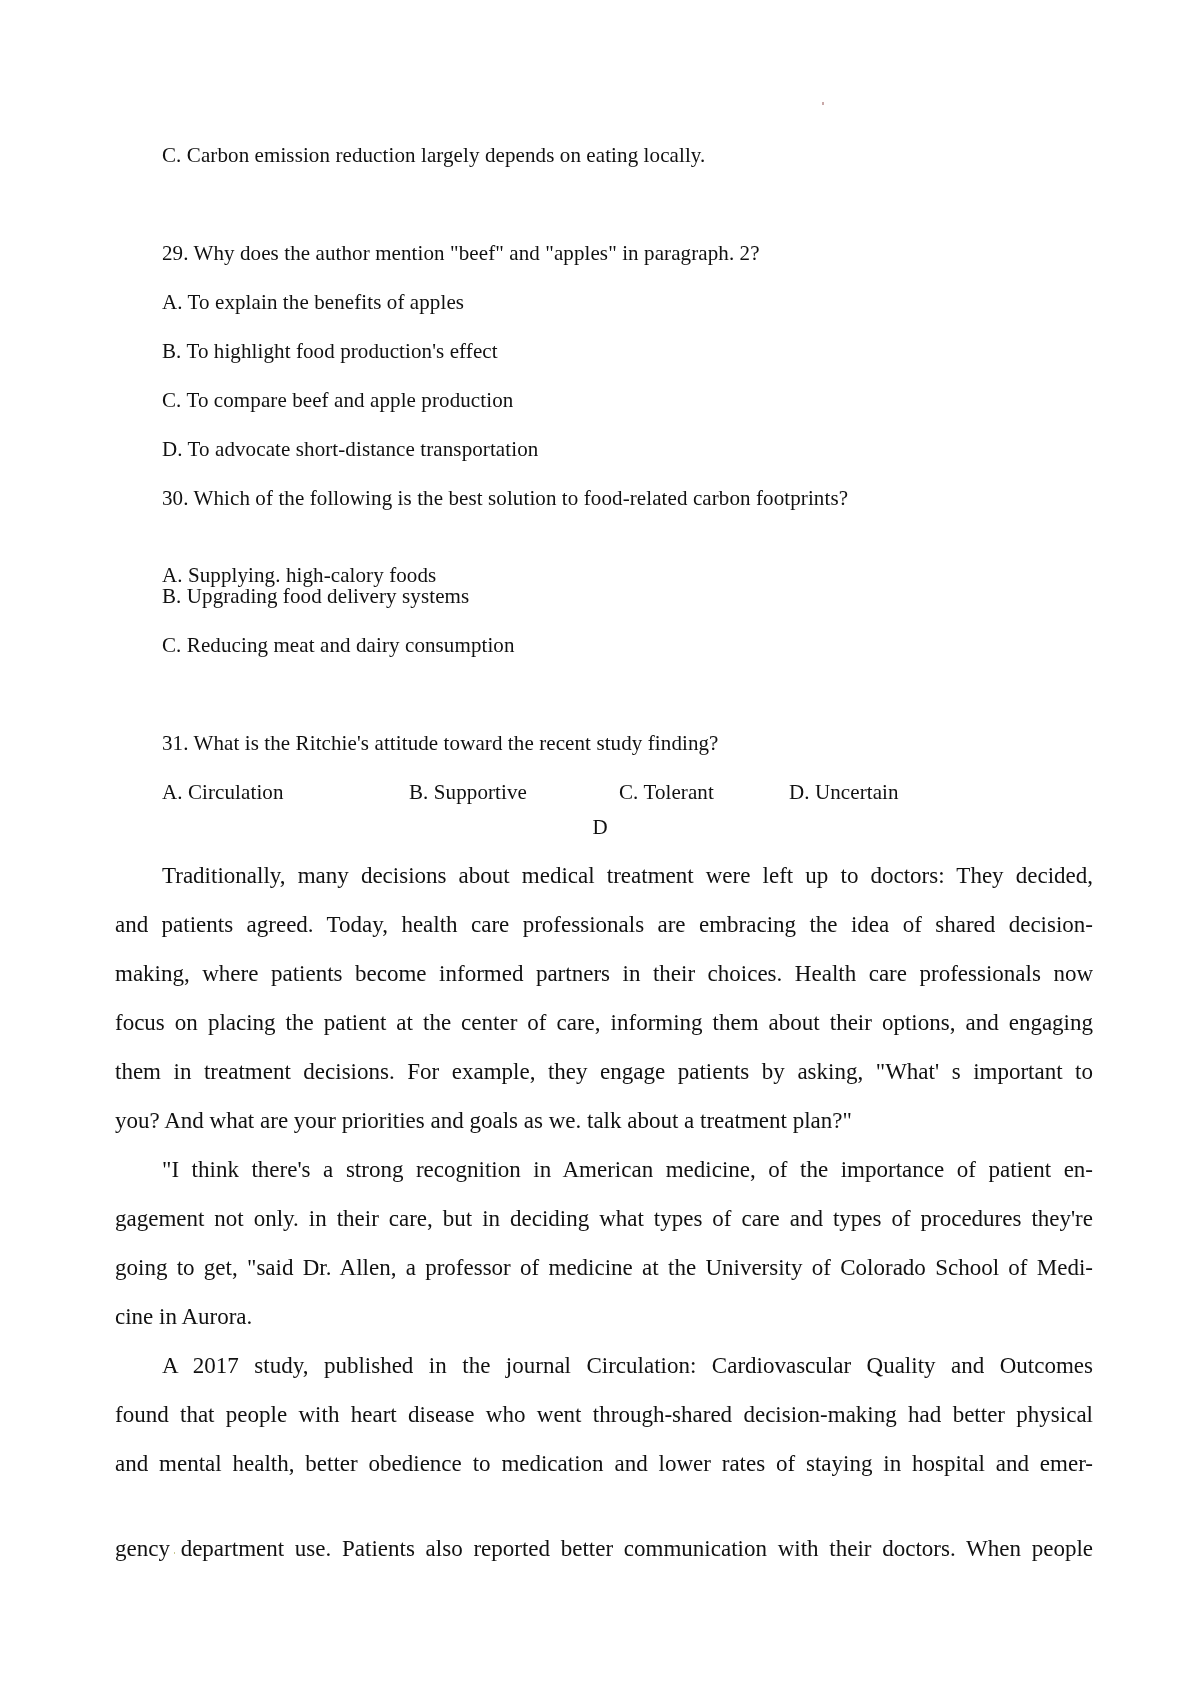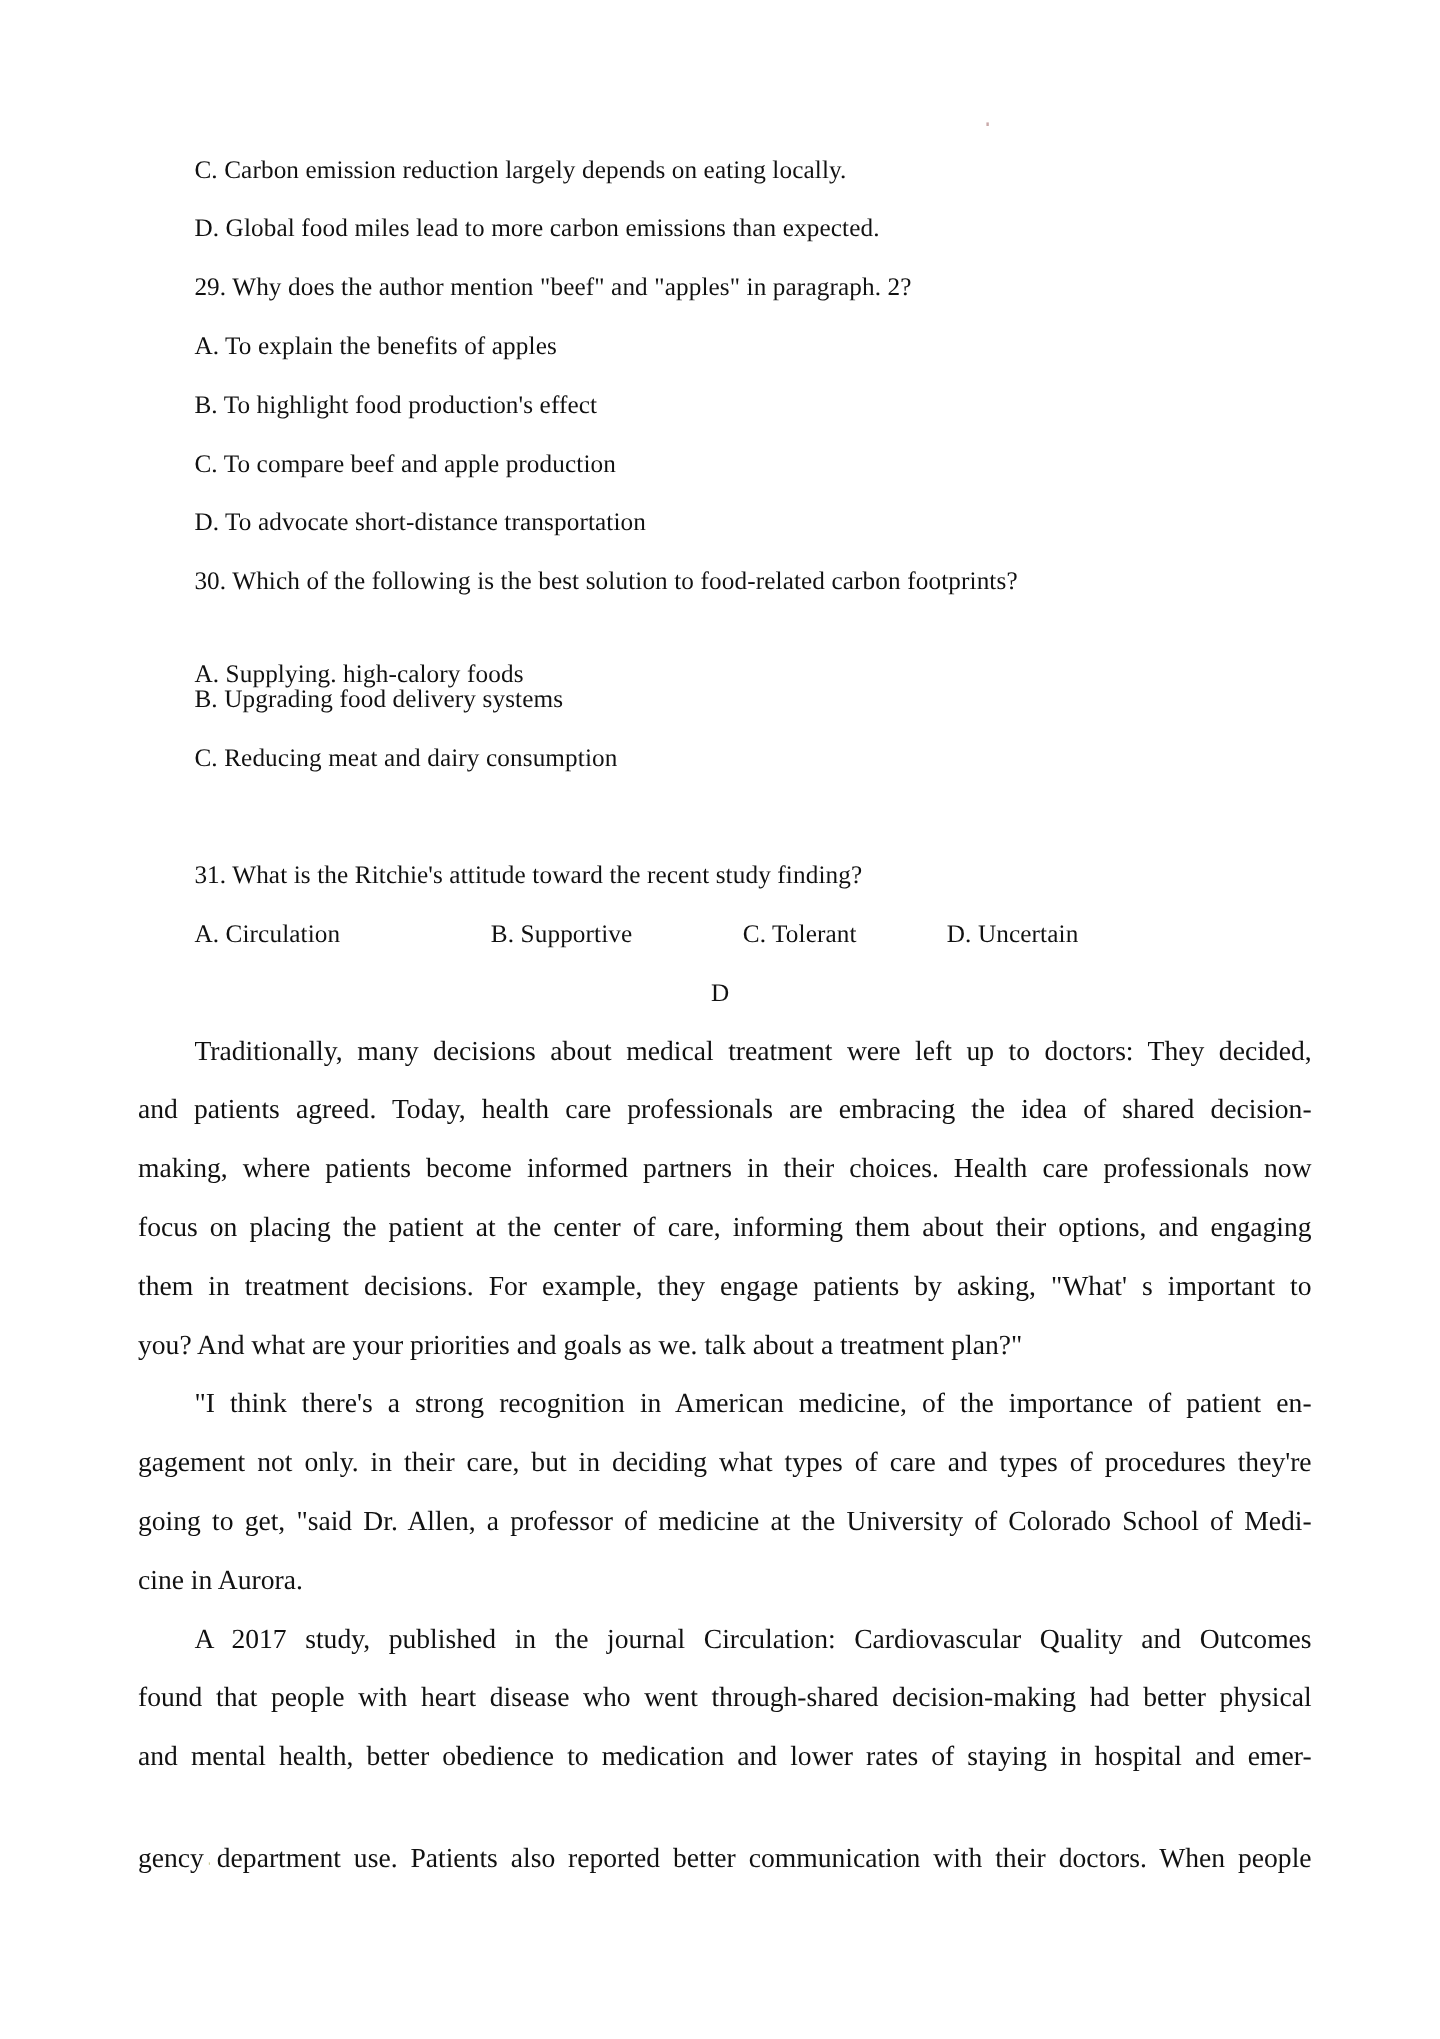--- a/index.html
+++ b/index.html
@@ -21,20 +21,21 @@
       width: 1200px;
       height: 1699px;
       background: #ffffff;
     }
     .line {
       position: absolute;
       font-size: 21px;
       line-height: 26px;
       white-space: nowrap;
       letter-spacing: 0.1px;
+      margin-top: 14px;
     }
     .q-line { left: 162px; }
     .opt-line { left: 162px; }
     .inline-opts { left: 162px; width: 800px; height: 26px; }
     .inline-opts span { position: absolute; top: 0; white-space: nowrap; }
     .section-heading {
       position: absolute;
       left: 0; width: 1200px;
       text-align: center;
       font-size: 21px;
@@ -71,21 +72,20 @@
     }
   </style>
 </head>
 <body>
 
 <div class="page">
 
   <div class="speck" style="left:822px; top:102px;"></div>
 
   <div class="line opt-line" style="top:128px;">C. Carbon emission reduction largely depends on eating locally.</div>
-  <div class="line opt-line" style="top:177px;">D. Global food miles lead to more carbon emissions than expected.</div>
 
   <div class="line q-line" style="top:226px;">29. Why does the author mention "beef" and "apples" in paragraph. 2?</div>
   <div class="line opt-line" style="top:275px;">A. To explain the benefits of apples</div>
   <div class="line opt-line" style="top:324px;">B. To highlight food production's effect</div>
   <div class="line opt-line" style="top:373px;">C. To compare beef and apple production</div>
   <div class="line opt-line" style="top:422px;">D. To advocate short-distance transportation</div>
 
   <div class="line q-line" style="top:471px;">30. Which of the following is the best solution to food-related carbon footprints?</div>
   <div class="line opt-line" style="top:548px;">A. Supplying. high-calory foods</div>
   <div class="line opt-line" style="top:569px;">B. Upgrading food delivery systems</div>

